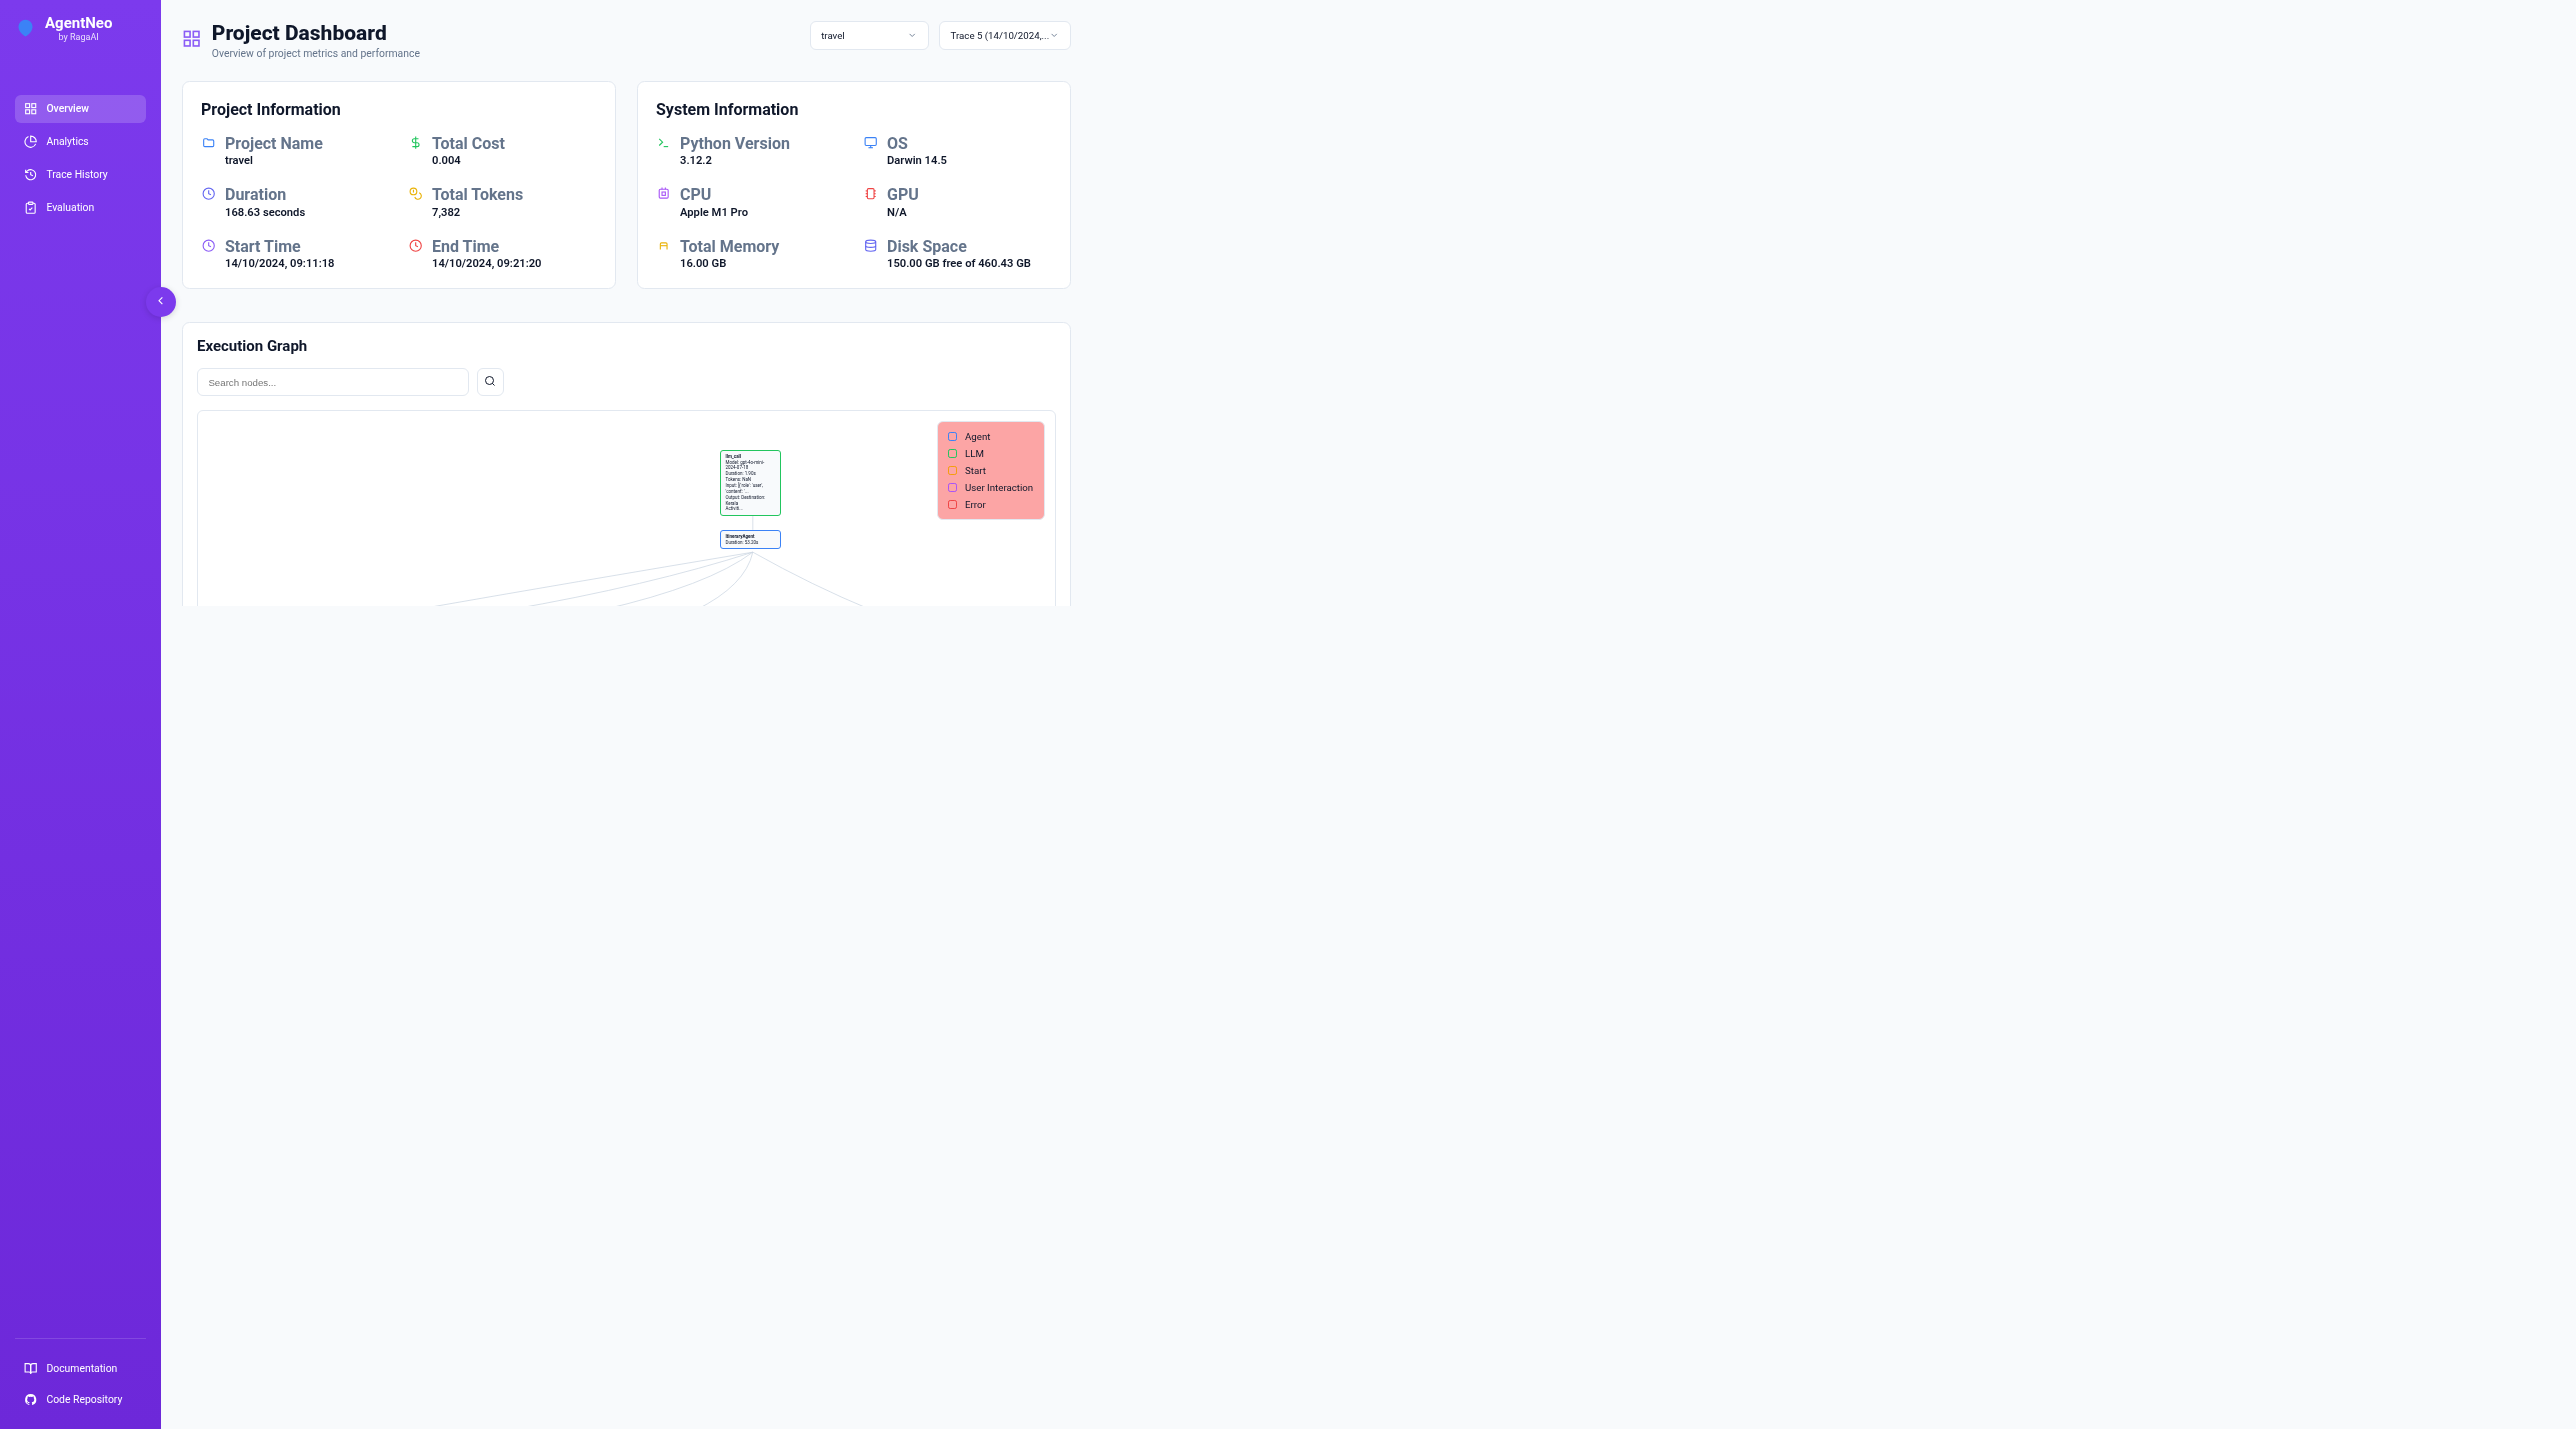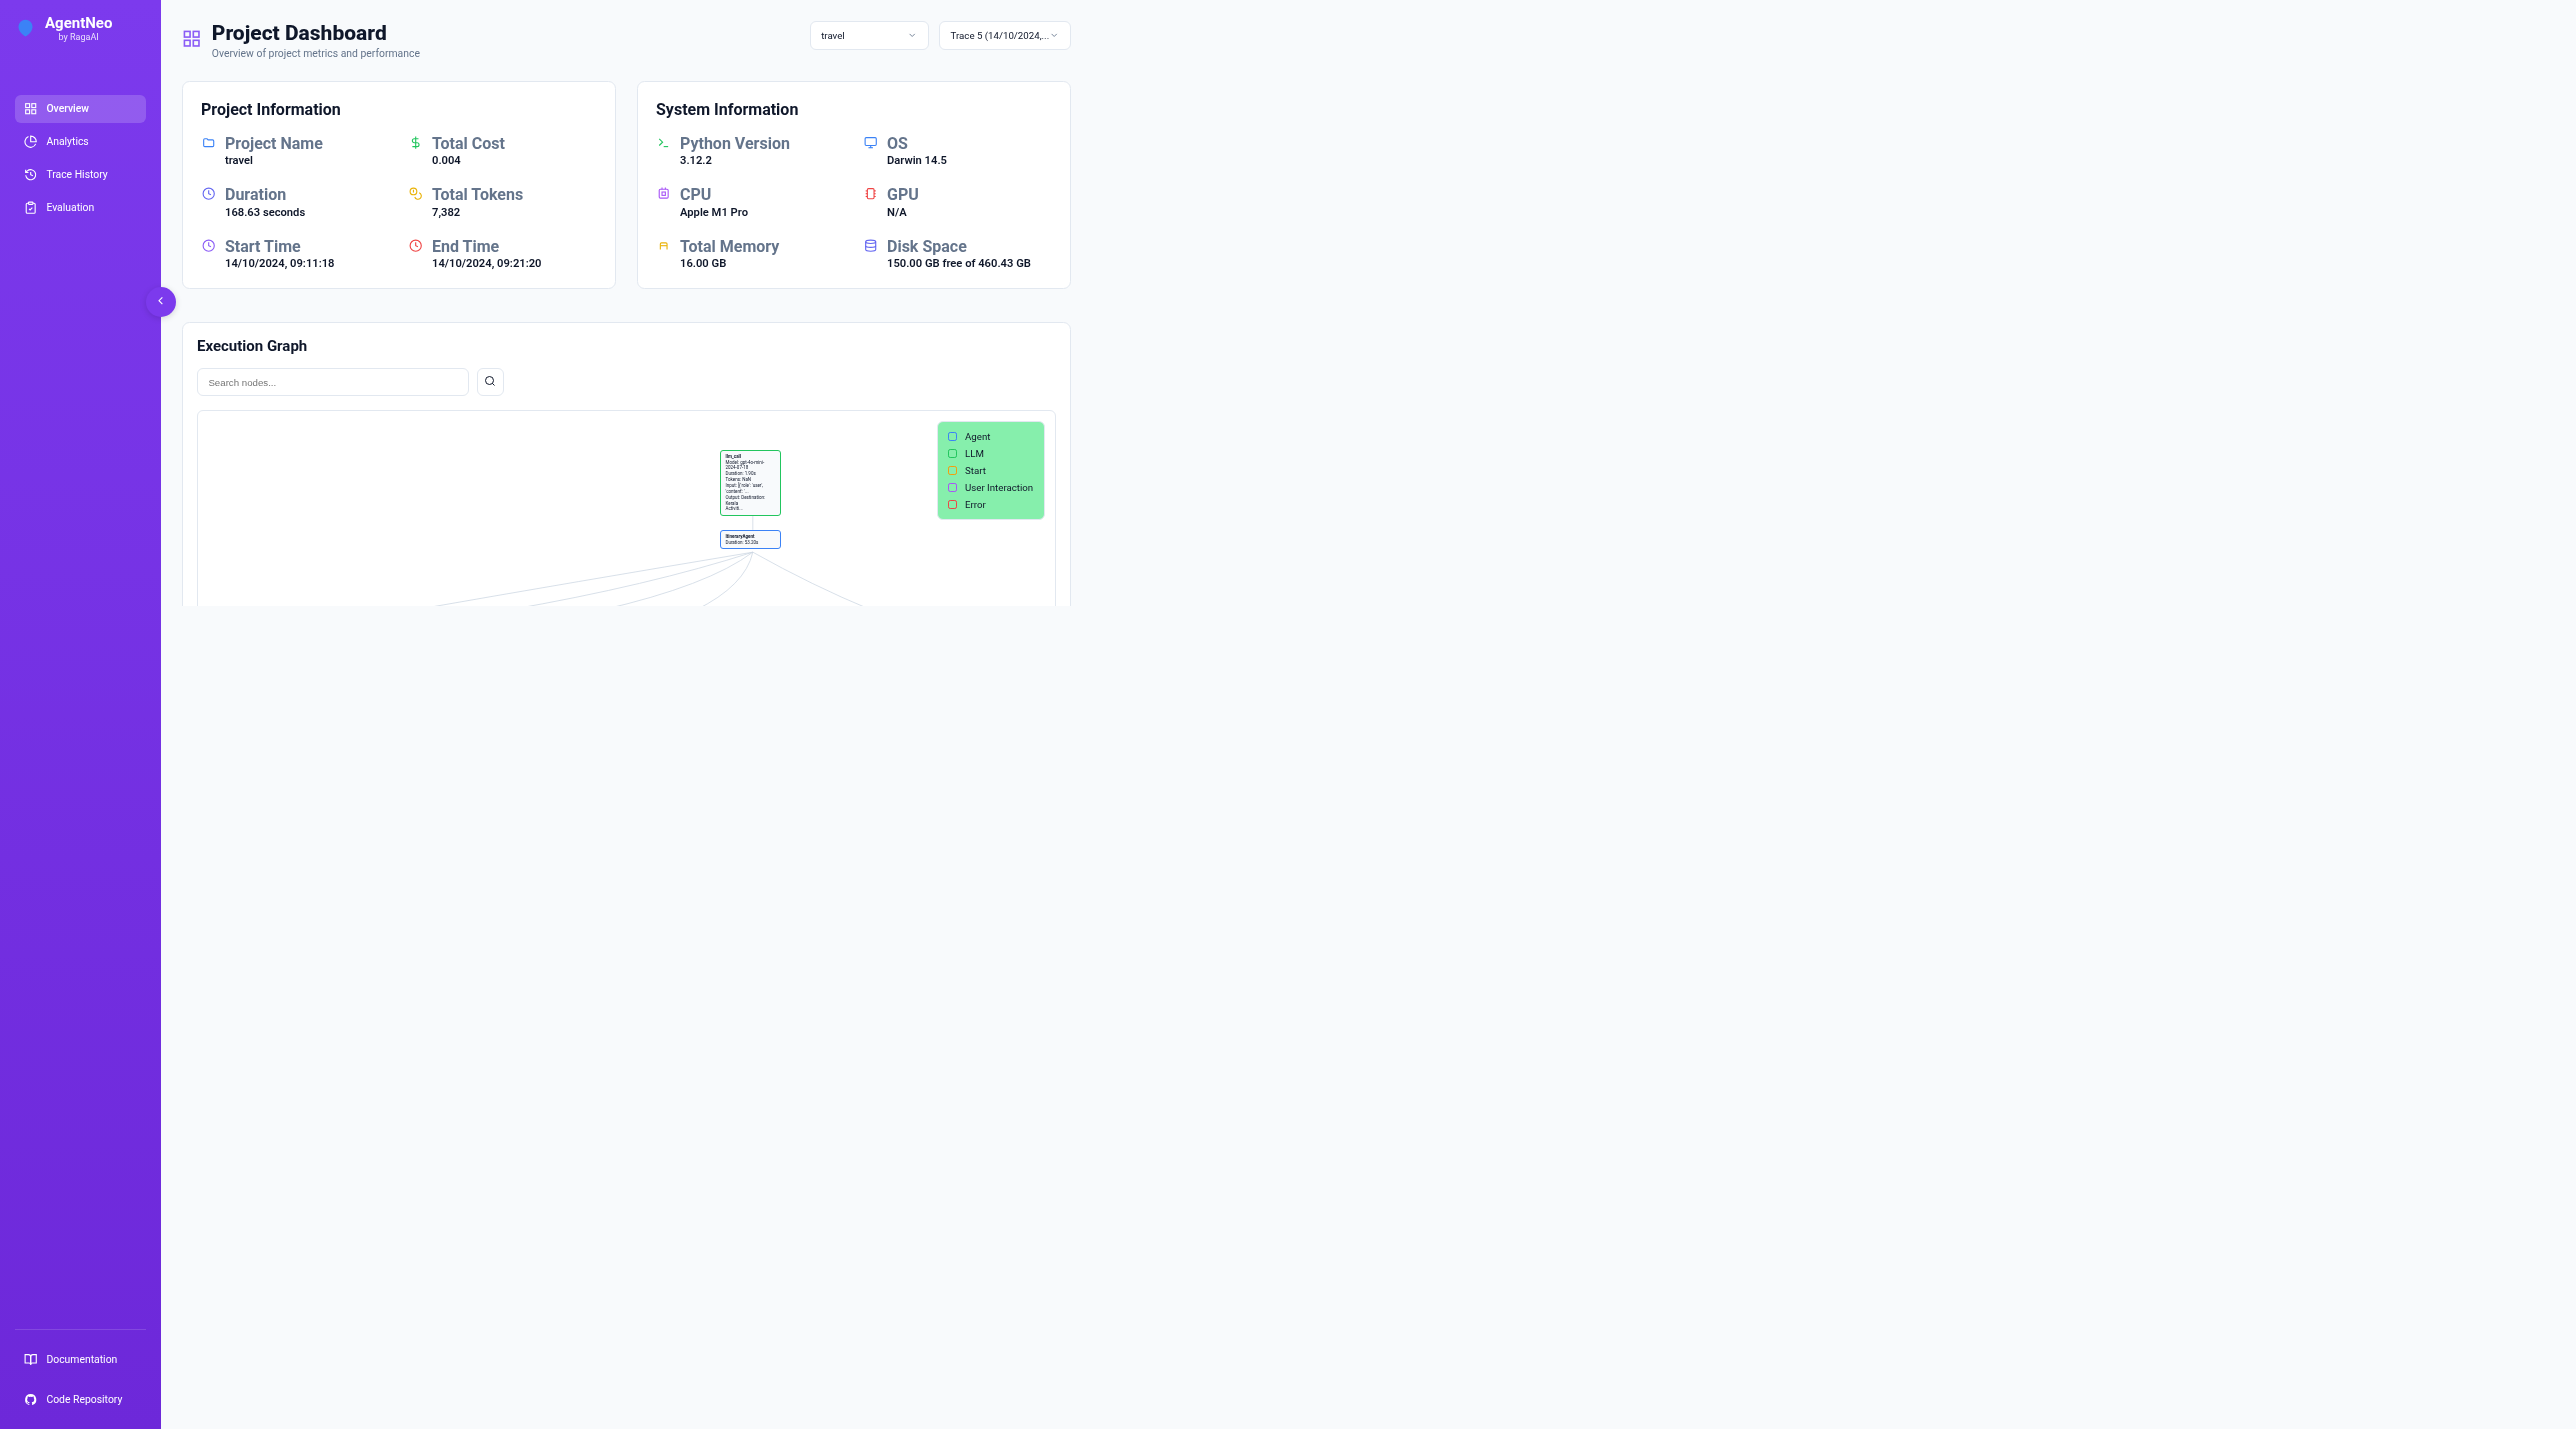--- a/index.html
+++ b/index.html
@@ -56,21 +56,21 @@
   font-weight: 500;
 }
 .nav-icon { width: 13.4px; height: 13.4px; display: flex; align-items: center; justify-content: center; }
 
 .sidebar-footer {
   margin-top: auto;
   padding-top: 15px;
   border-top: 0.7px solid rgba(255,255,255,0.15);
   display: flex;
   flex-direction: column;
-  gap: 12px;
+  gap: 3px;
 }
 
 .collapse-btn {
   position: fixed;
   left: 146px;
   top: 287px;
   width: 30px;
   height: 30px;
   border-radius: 50%;
   background: #7c3aed;
@@ -167,21 +167,21 @@
   border-radius: 6px;
   height: 216px;
   position: relative;
   overflow: hidden;
 }
 
 .legend {
   position: absolute;
   top: 10.4px;
   right: 10.4px;
-  background: #86efac;
+  background: #fca5a5;
   border: 0.7px solid #e2e8f0;
   border-radius: 6px;
   padding: 9px 10.4px;
   display: flex;
   flex-direction: column;
   gap: 6px;
   font-size: 9.7px;
 }
 .legend-row { display: flex; align-items: center; gap: 7.5px; }
 .legend-swatch { width: 9px; height: 9px; border-radius: 2.2px; border: 1.5px solid; }

